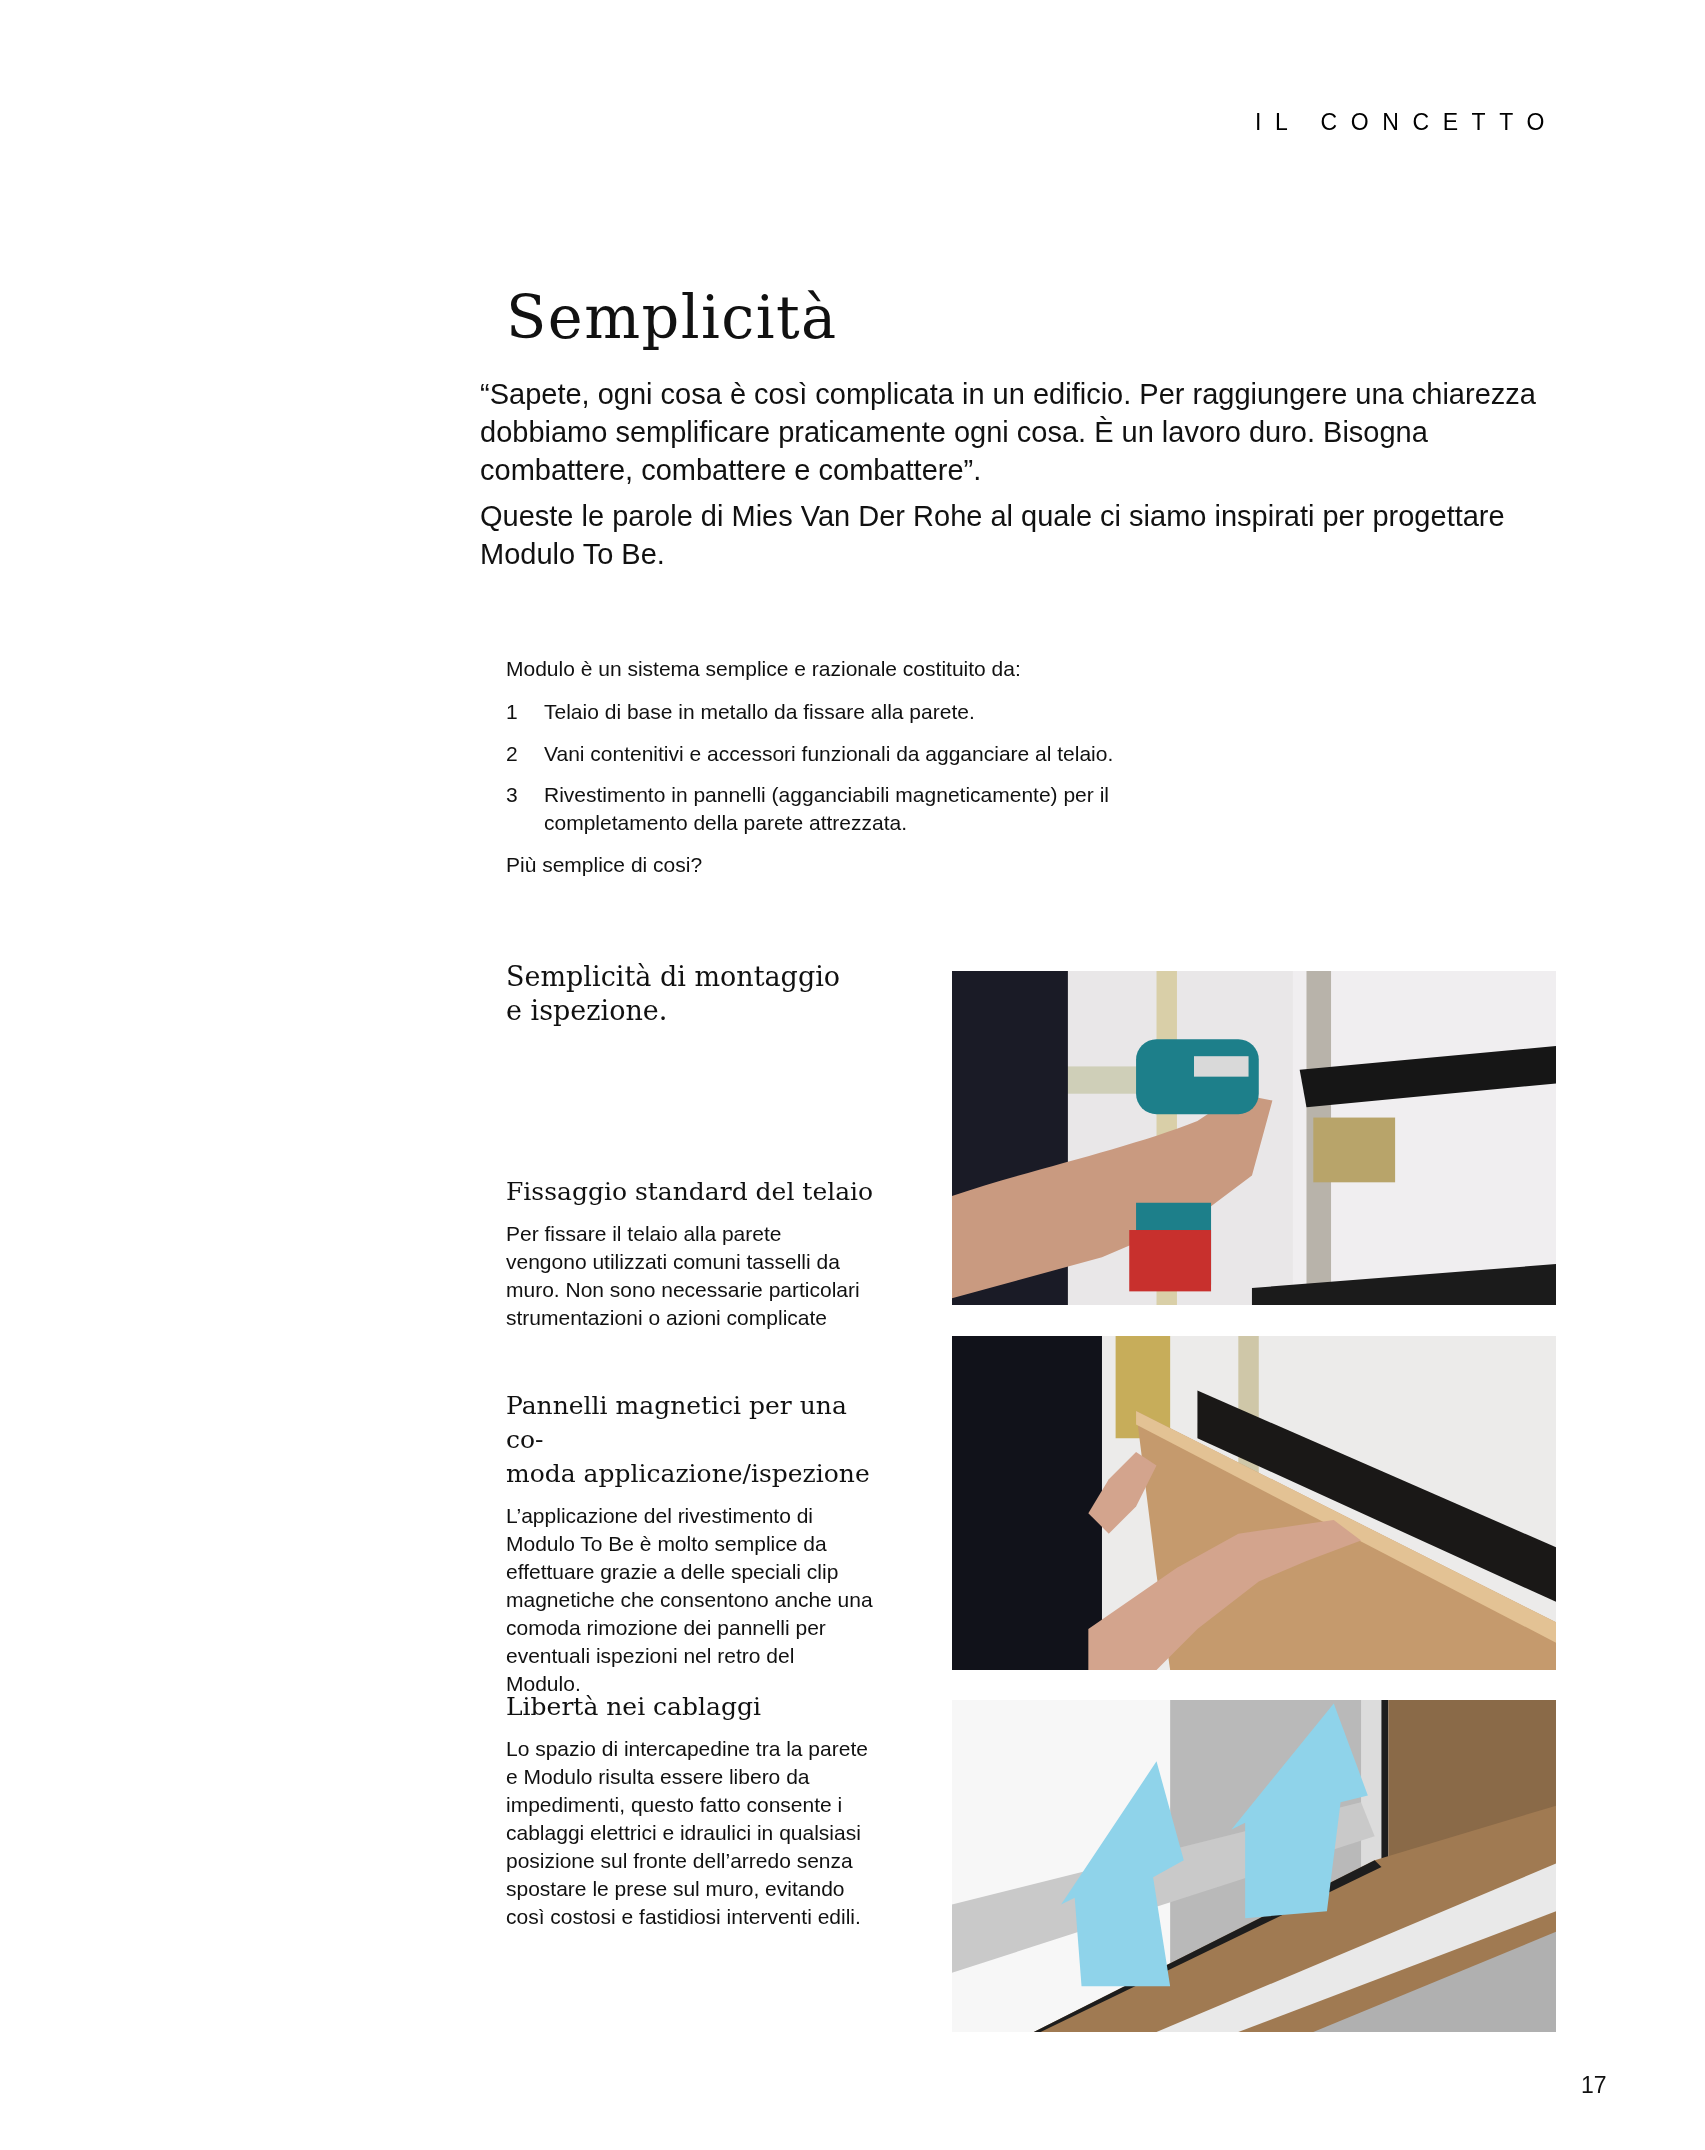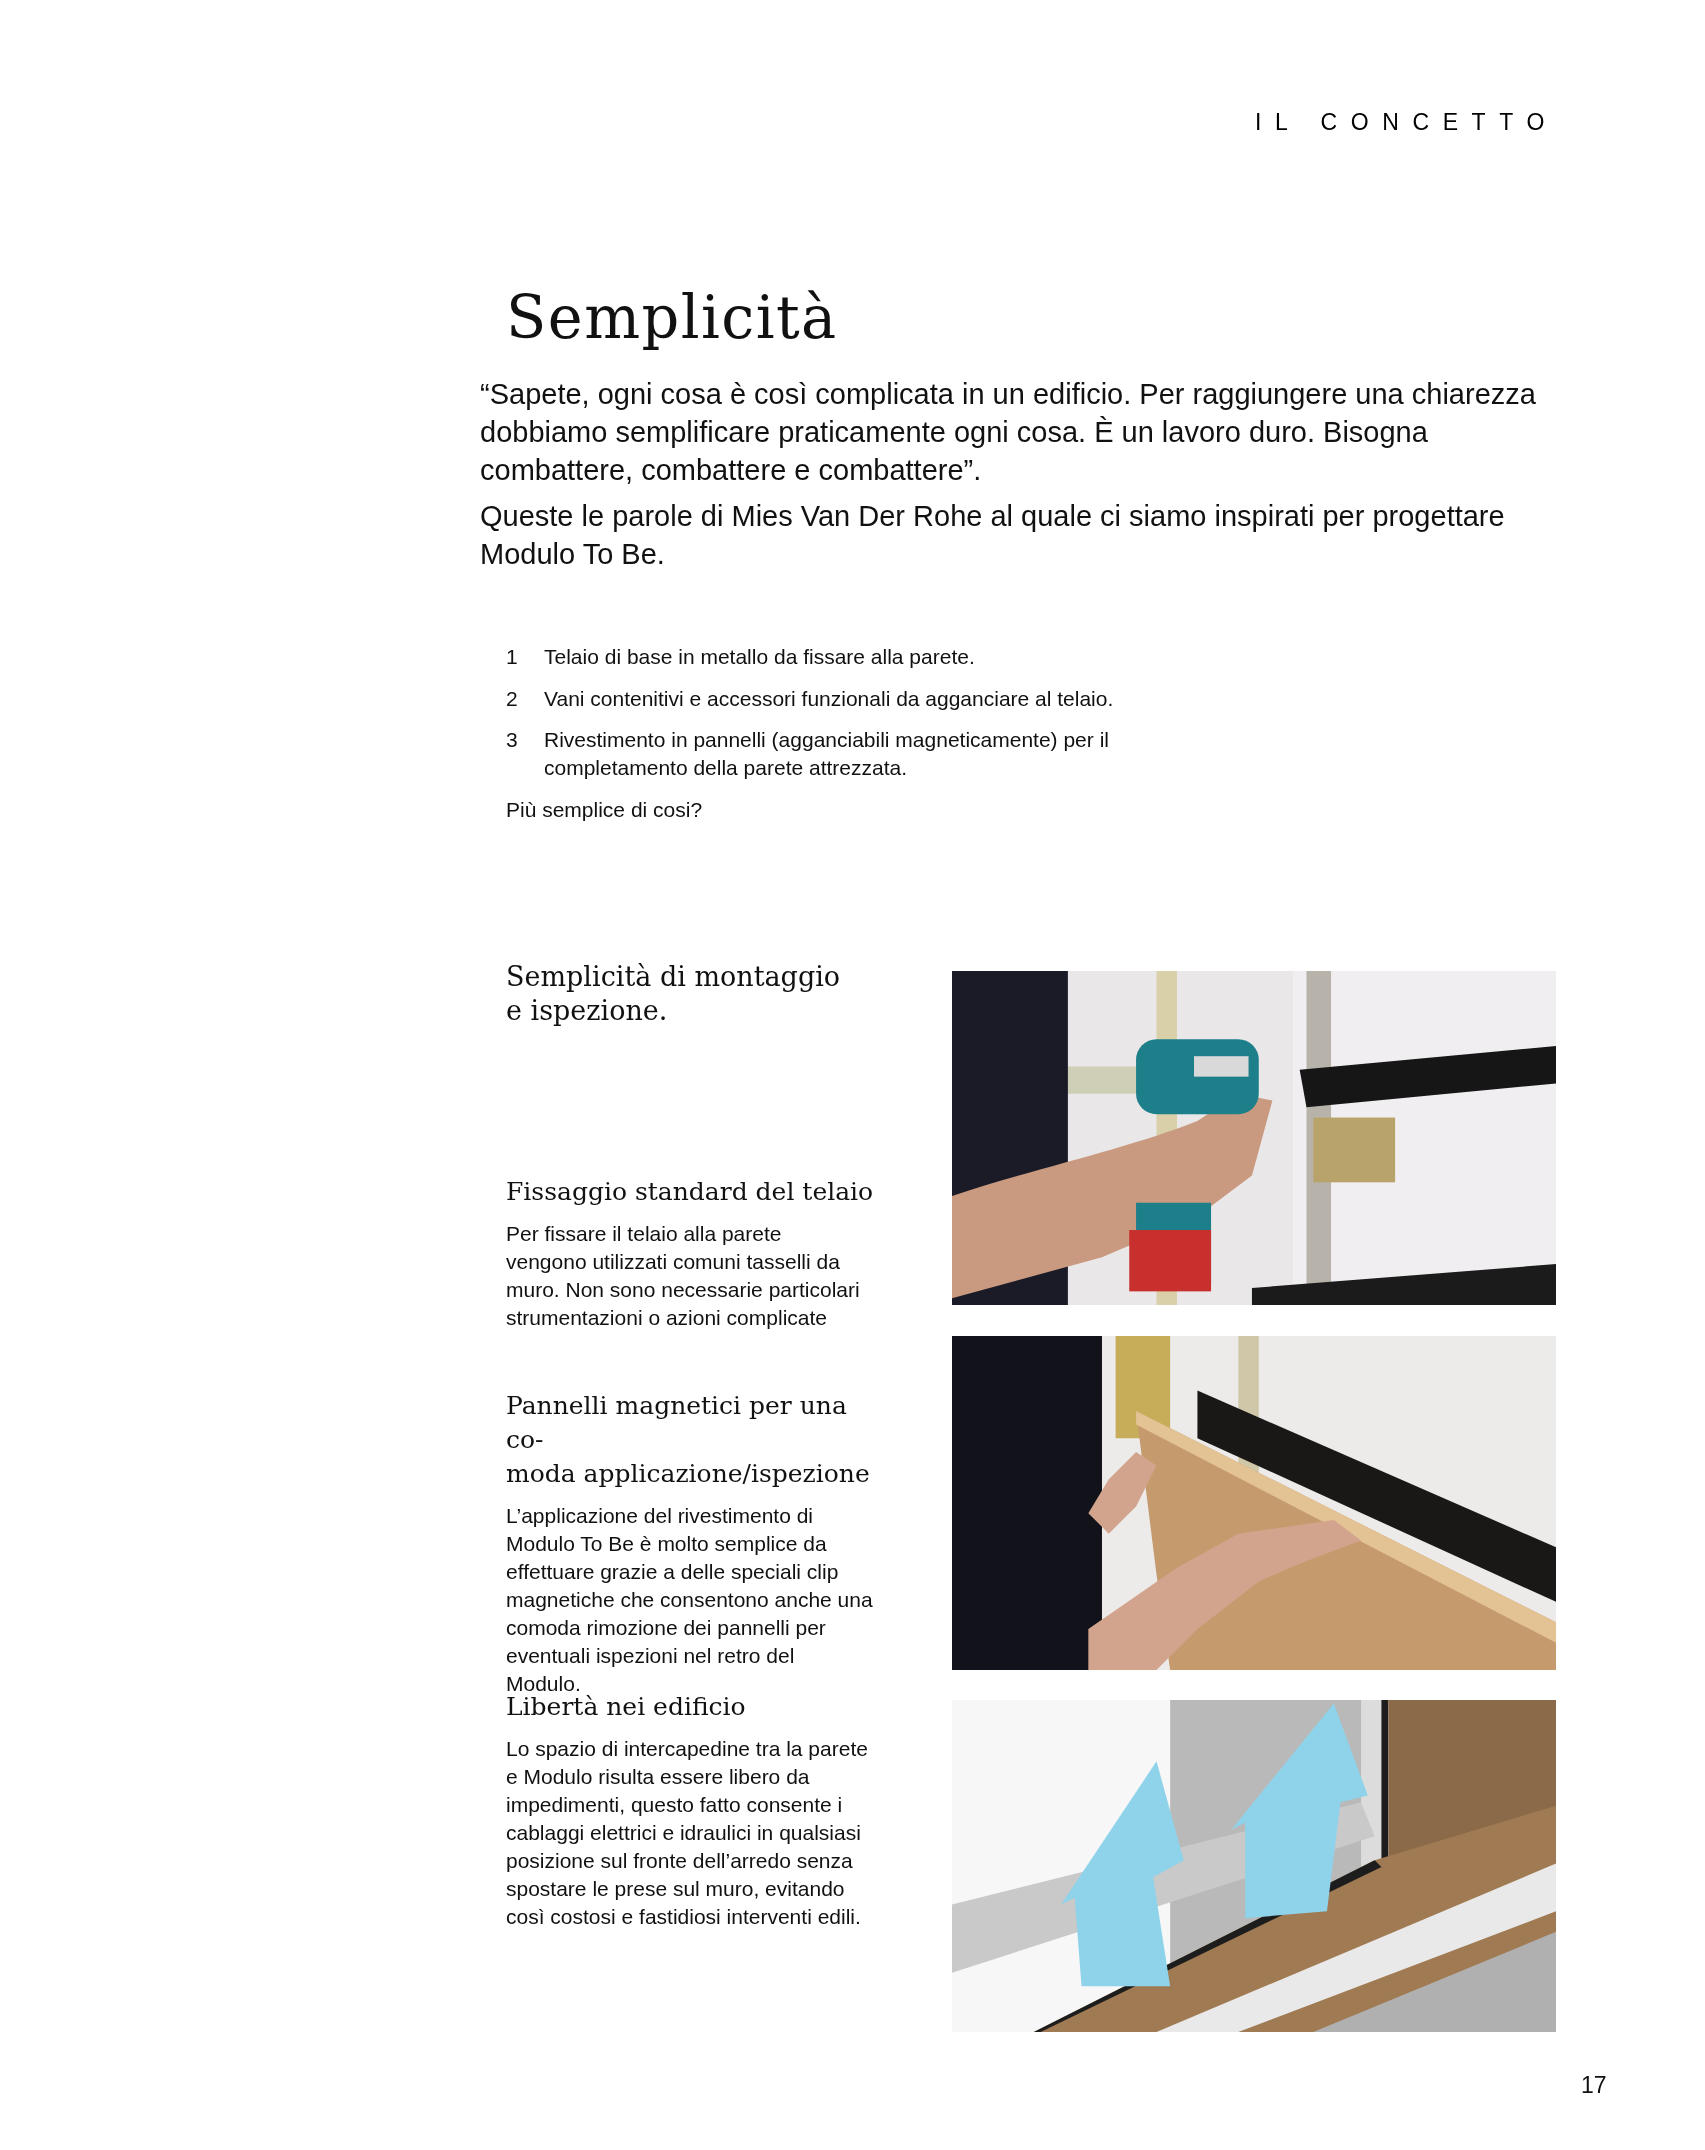--- a/index.html
+++ b/index.html
@@ -44,20 +44,21 @@
 <div class="abs section-label">IL CONCETTO</div>
 
 <h1 class="abs title">Semplicità</h1>
 
 <div class="abs intro">
   <p>“Sapete, ogni cosa è così complicata in un edificio. Per raggiungere una chiarezza dobbiamo semplificare praticamente ogni cosa. È un lavoro duro. Bisogna combattere, combattere e combattere”.</p>
   <p>Queste le parole di Mies Van Der Rohe al quale ci siamo inspirati per progettare Modulo To Be.</p>
 </div>
 
 <div class="abs costr">
+  <p class="body-sm lead">Modulo è un sistema semplice e razionale costituito da:</p>
   <ol>
     <li class="body-sm">
       <span class="num">1</span>
       <span>Telaio di base in metallo da fissare alla parete.</span>
     </li>
     <li class="body-sm">
       <span class="num">2</span>
       <span>Vani contenitivi e accessori funzionali da agganciare al telaio.</span>
     </li>
     <li class="body-sm">
@@ -82,21 +83,21 @@
 
 <div class="abs col" style="top:1389px;">
   <h2 class="h2">
     <span>Pannelli magnetici per una co-</span><br>
     <span>moda applicazione/ispezione</span>
   </h2>
   <p class="body-sm" style="margin-top:11px; width:368px;">L’applicazione del rivestimento di Modulo To Be è molto semplice da effettuare grazie a delle speciali clip magnetiche che consentono anche una comoda rimozione dei pannelli per eventuali ispezioni nel retro del Modulo.</p>
 </div>
 
 <div class="abs col" style="top:1690px;">
-  <h2 class="h2">Libertà nei edificio</h2>
+  <h2 class="h2">Libertà nei cablaggi</h2>
   <p class="body-sm" style="margin-top:11px; width:368px;">Lo spazio di intercapedine tra la parete e Modulo risulta essere libero da impedimenti, questo fatto consente i cablaggi elettrici e idraulici in qualsiasi posizione sul fronte dell’arredo senza spostare le prese sul muro, evitando così costosi e fastidiosi interventi edili.</p>
 </div>
 
 <div class="abs img-box img1">
   <svg viewBox="0 0 886 490" preserveAspectRatio="none">
     <rect width="886" height="490" fill="#e9e7e8"></rect>
     <rect x="500" y="0" width="386" height="490" fill="#f0eef0"></rect>
     <rect x="300" y="0" width="30" height="490" fill="#d9cfa8"></rect>
     <rect x="520" y="0" width="36" height="490" fill="#b8b3aa"></rect>
     <rect x="90" y="140" width="200" height="40" fill="#cfcfb8"></rect>

